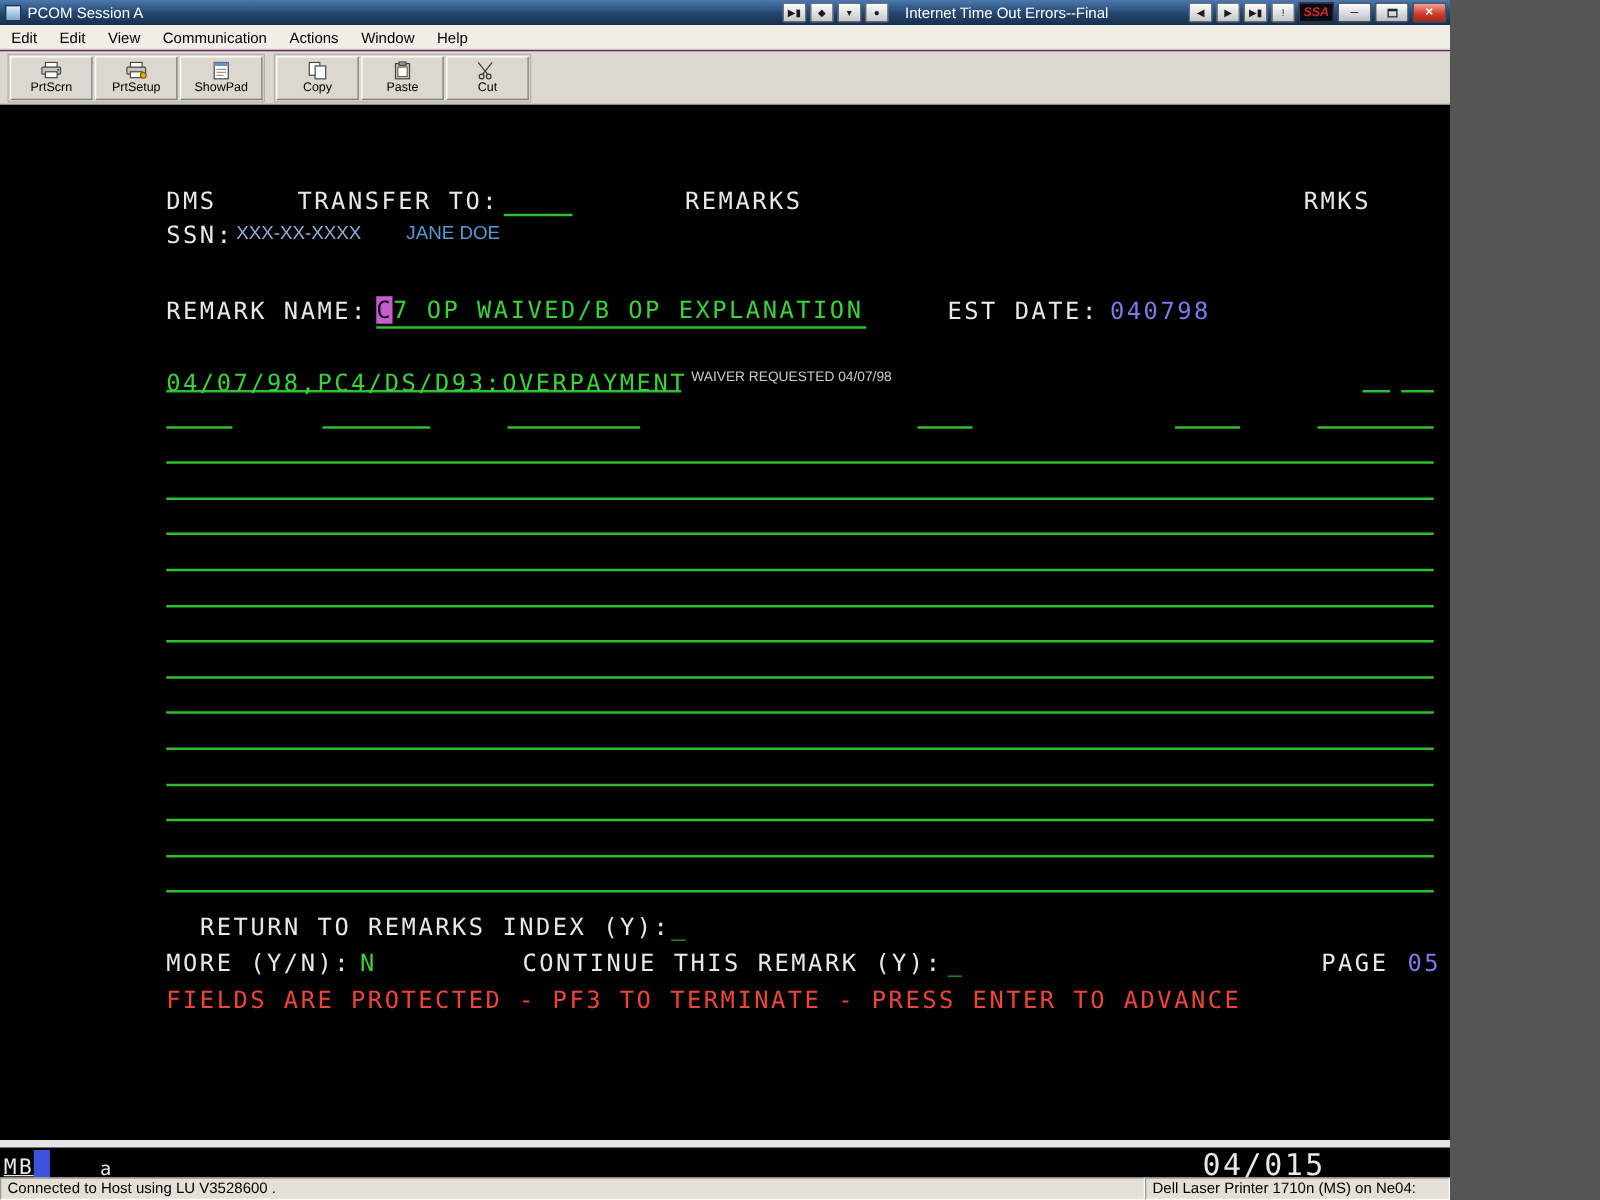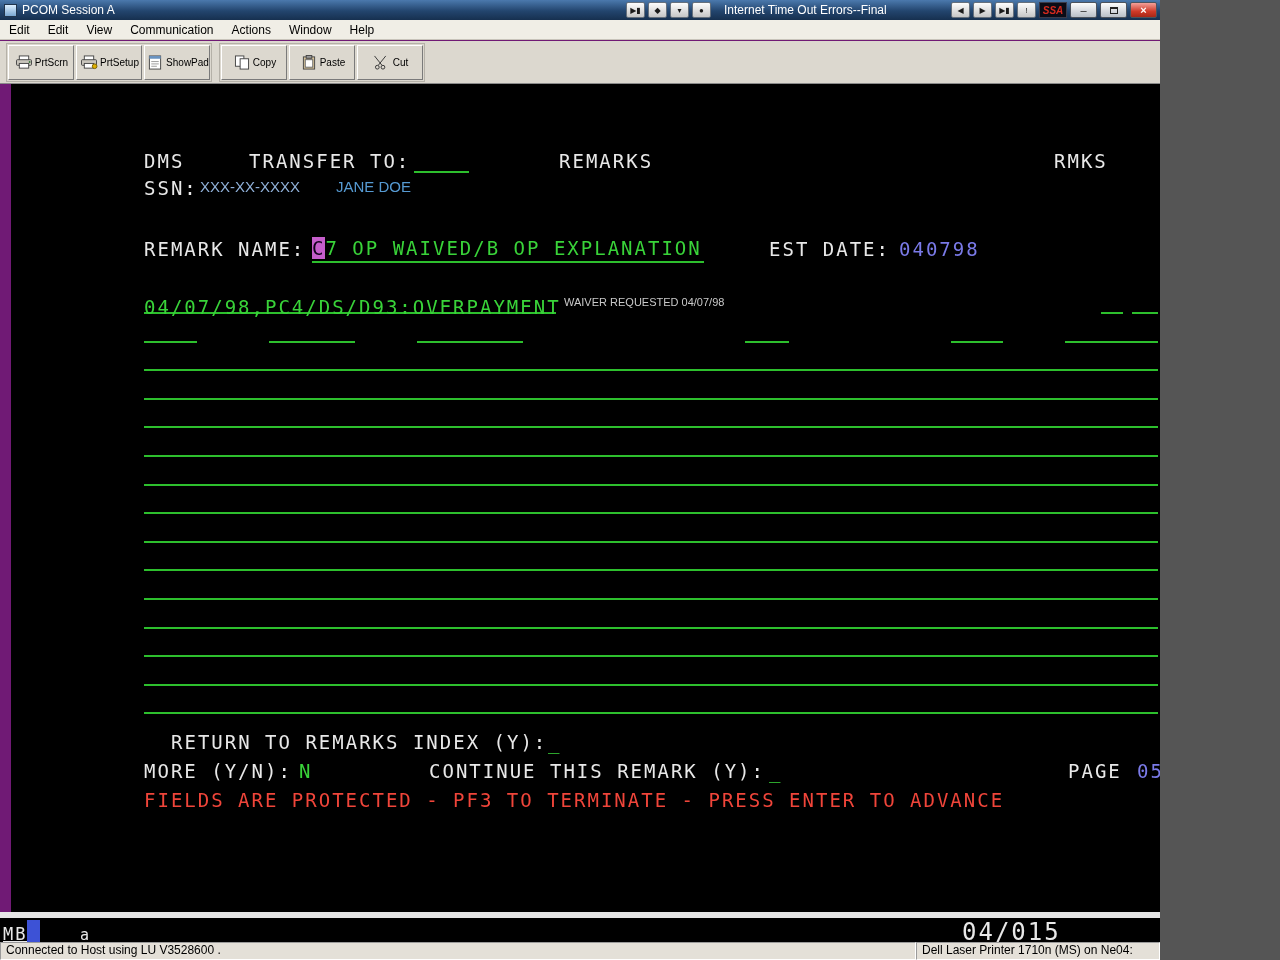--- a/index.html
+++ b/index.html
@@ -49,29 +49,29 @@
   
   .toolbar {
     position: absolute; top: 41px; left: 0; right: 0; height: 43px;
     background: #dcd8cf; border-bottom: 1px solid #8a8a8a;
     display: flex; align-items: center; padding: 2px 6px;
   }
   .tgroup { display: flex; gap: 2px; margin-right: 7px; padding: 1px; border: 1px solid #b5b1a8; }
   .tbtn {
     width: 66px; height: 35px; background: #dcd8cf;
     border: 1px solid; border-color: #ffffff #7a7a7a #7a7a7a #ffffff;
-    display: flex; flex-direction: row; align-items: center; justify-content: center;
+    display: flex; flex-direction: column; align-items: center; justify-content: center;
     font-size: 10px; color: #000; gap: 1px; cursor: default;
   }
   .tbtn-wide { width: 72px; }
   .ticon { display: block; }
 
   
   .terminal {
-    position: absolute; top: 84px; left: 11px; right: 0; height: 828px; background: #000;
+    position: absolute; top: 84px; left: 0; right: 0; height: 828px; background: #000;
   }
   .t {
     position: absolute; font-family: "DejaVu Sans Mono", monospace;
     font-size: 19px; letter-spacing: 2px; white-space: pre; line-height: 22px;
   }
   .w { color: #e8e8e8; }
   .g { color: #39d339; }
   .b { color: #7a7ae8; }
   .r { color: #f0453a; }
   .ann { position: absolute; font-family: "Liberation Sans", sans-serif; letter-spacing: 0; white-space: pre; z-index: 6; }

